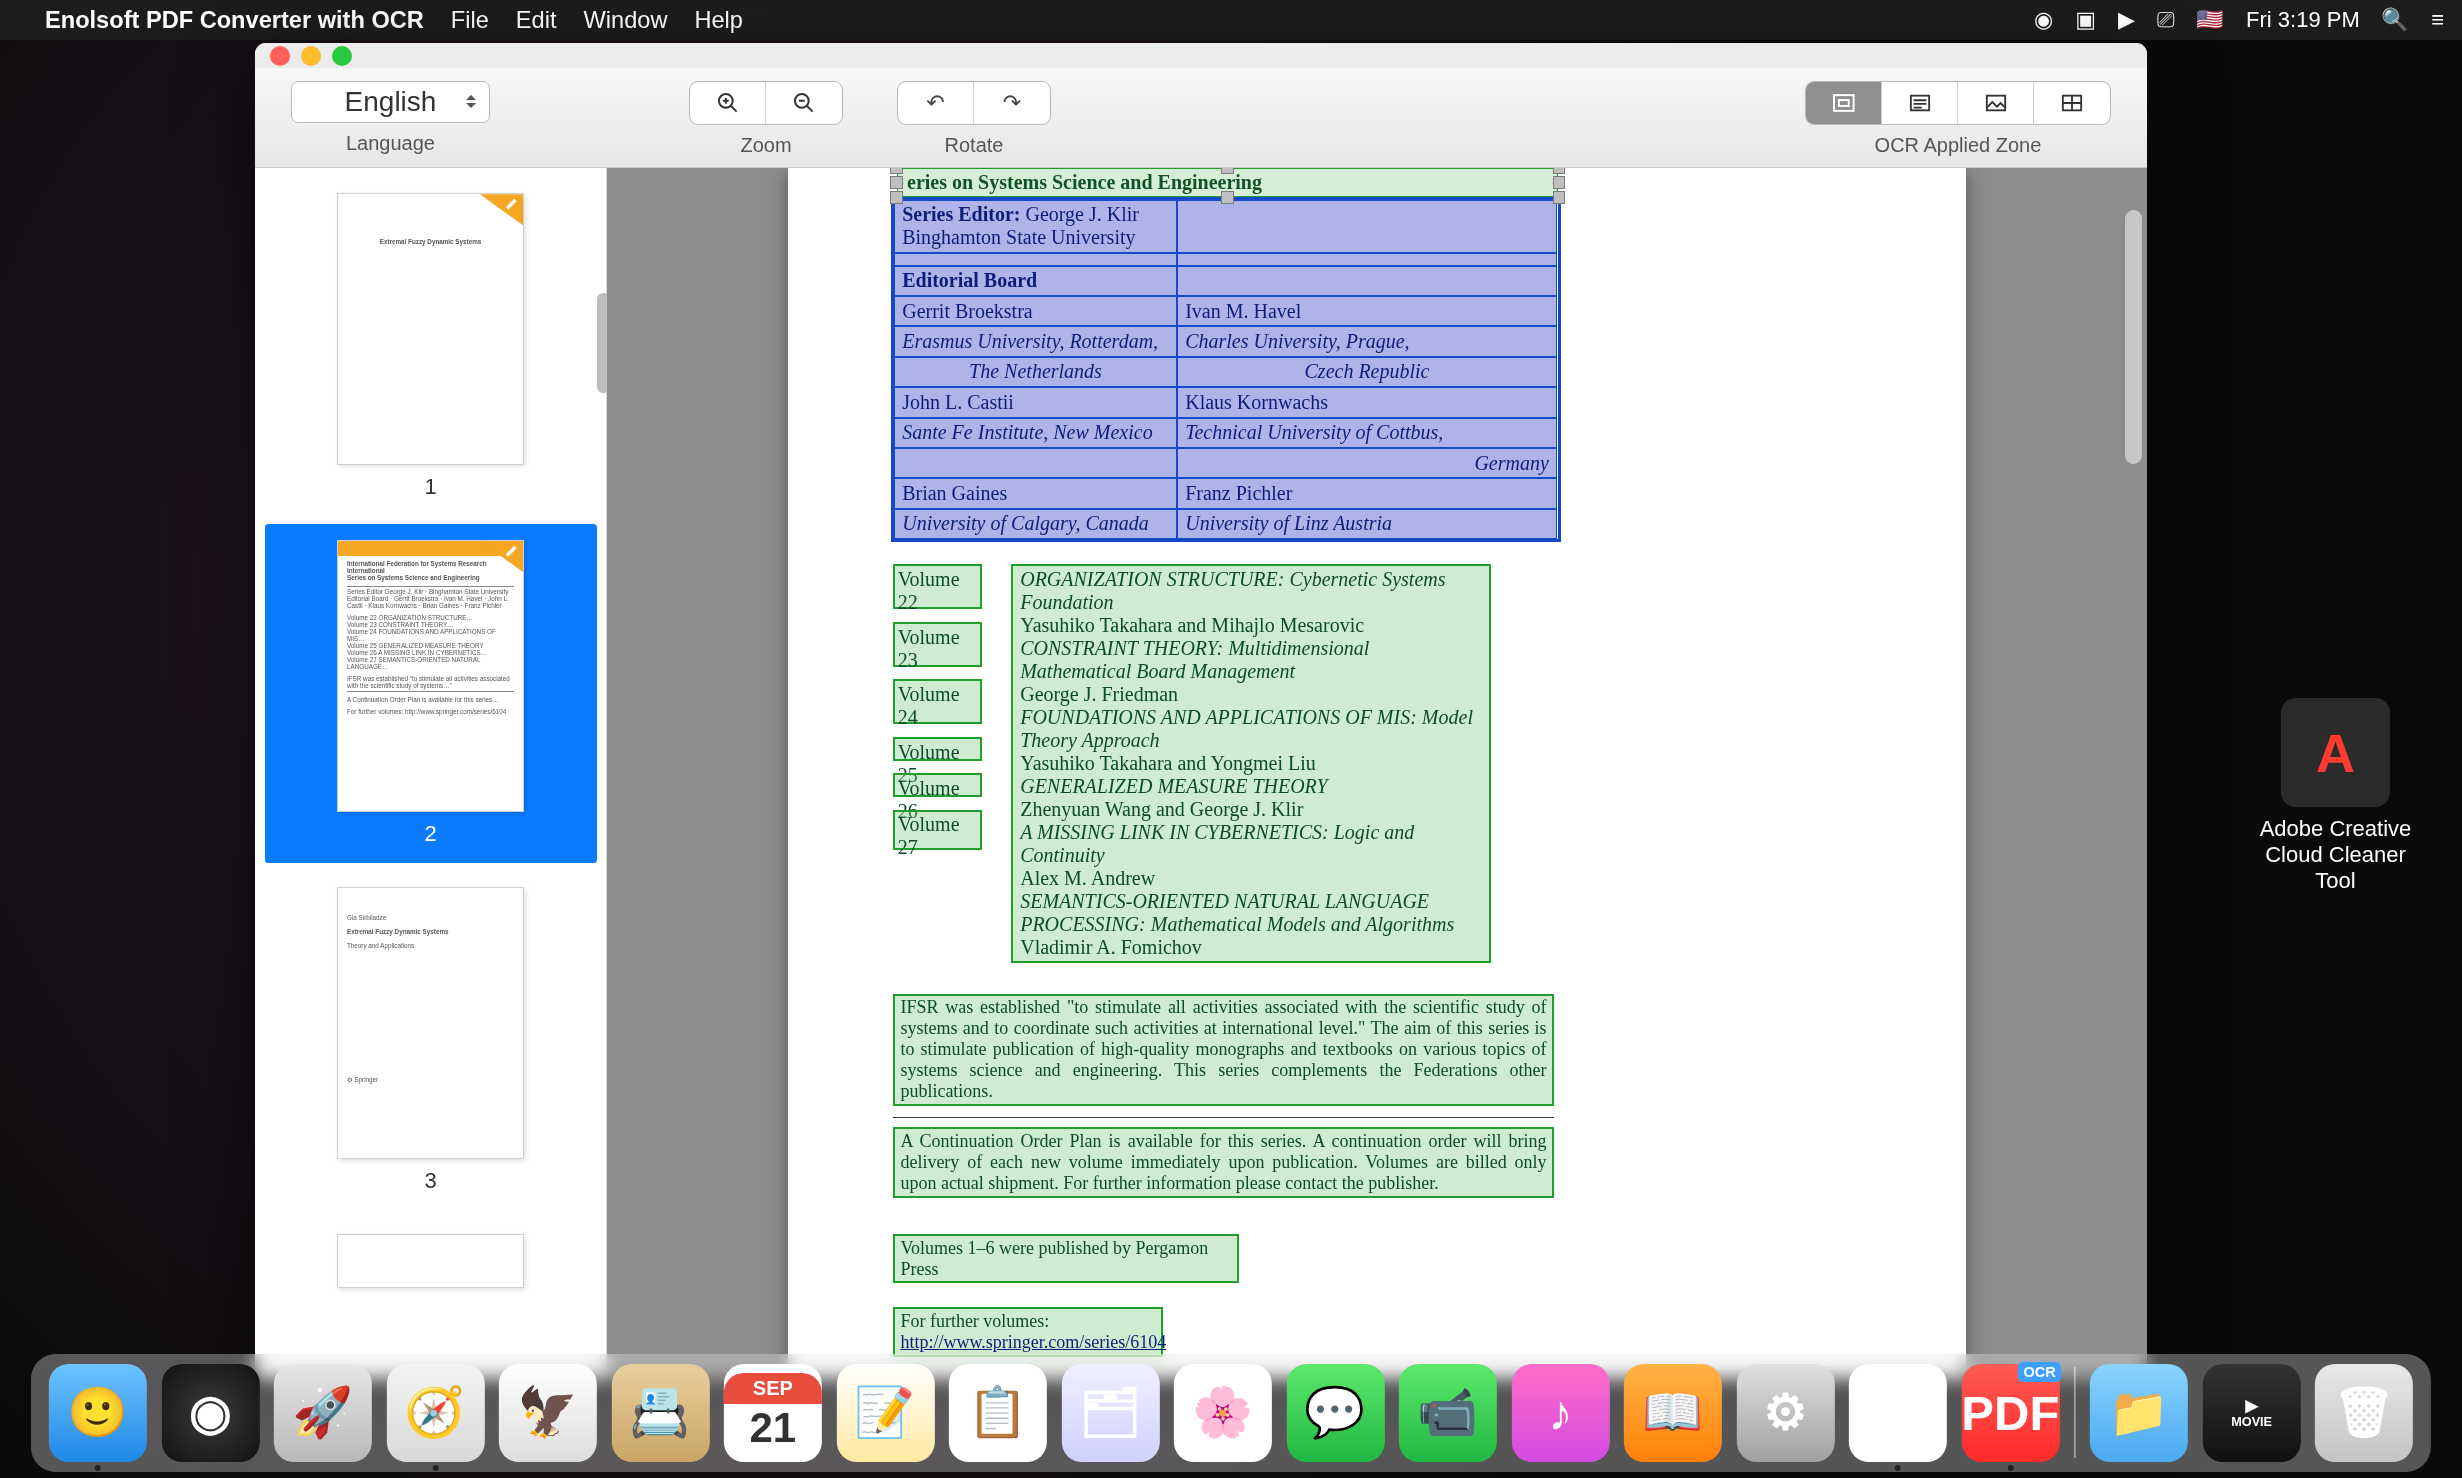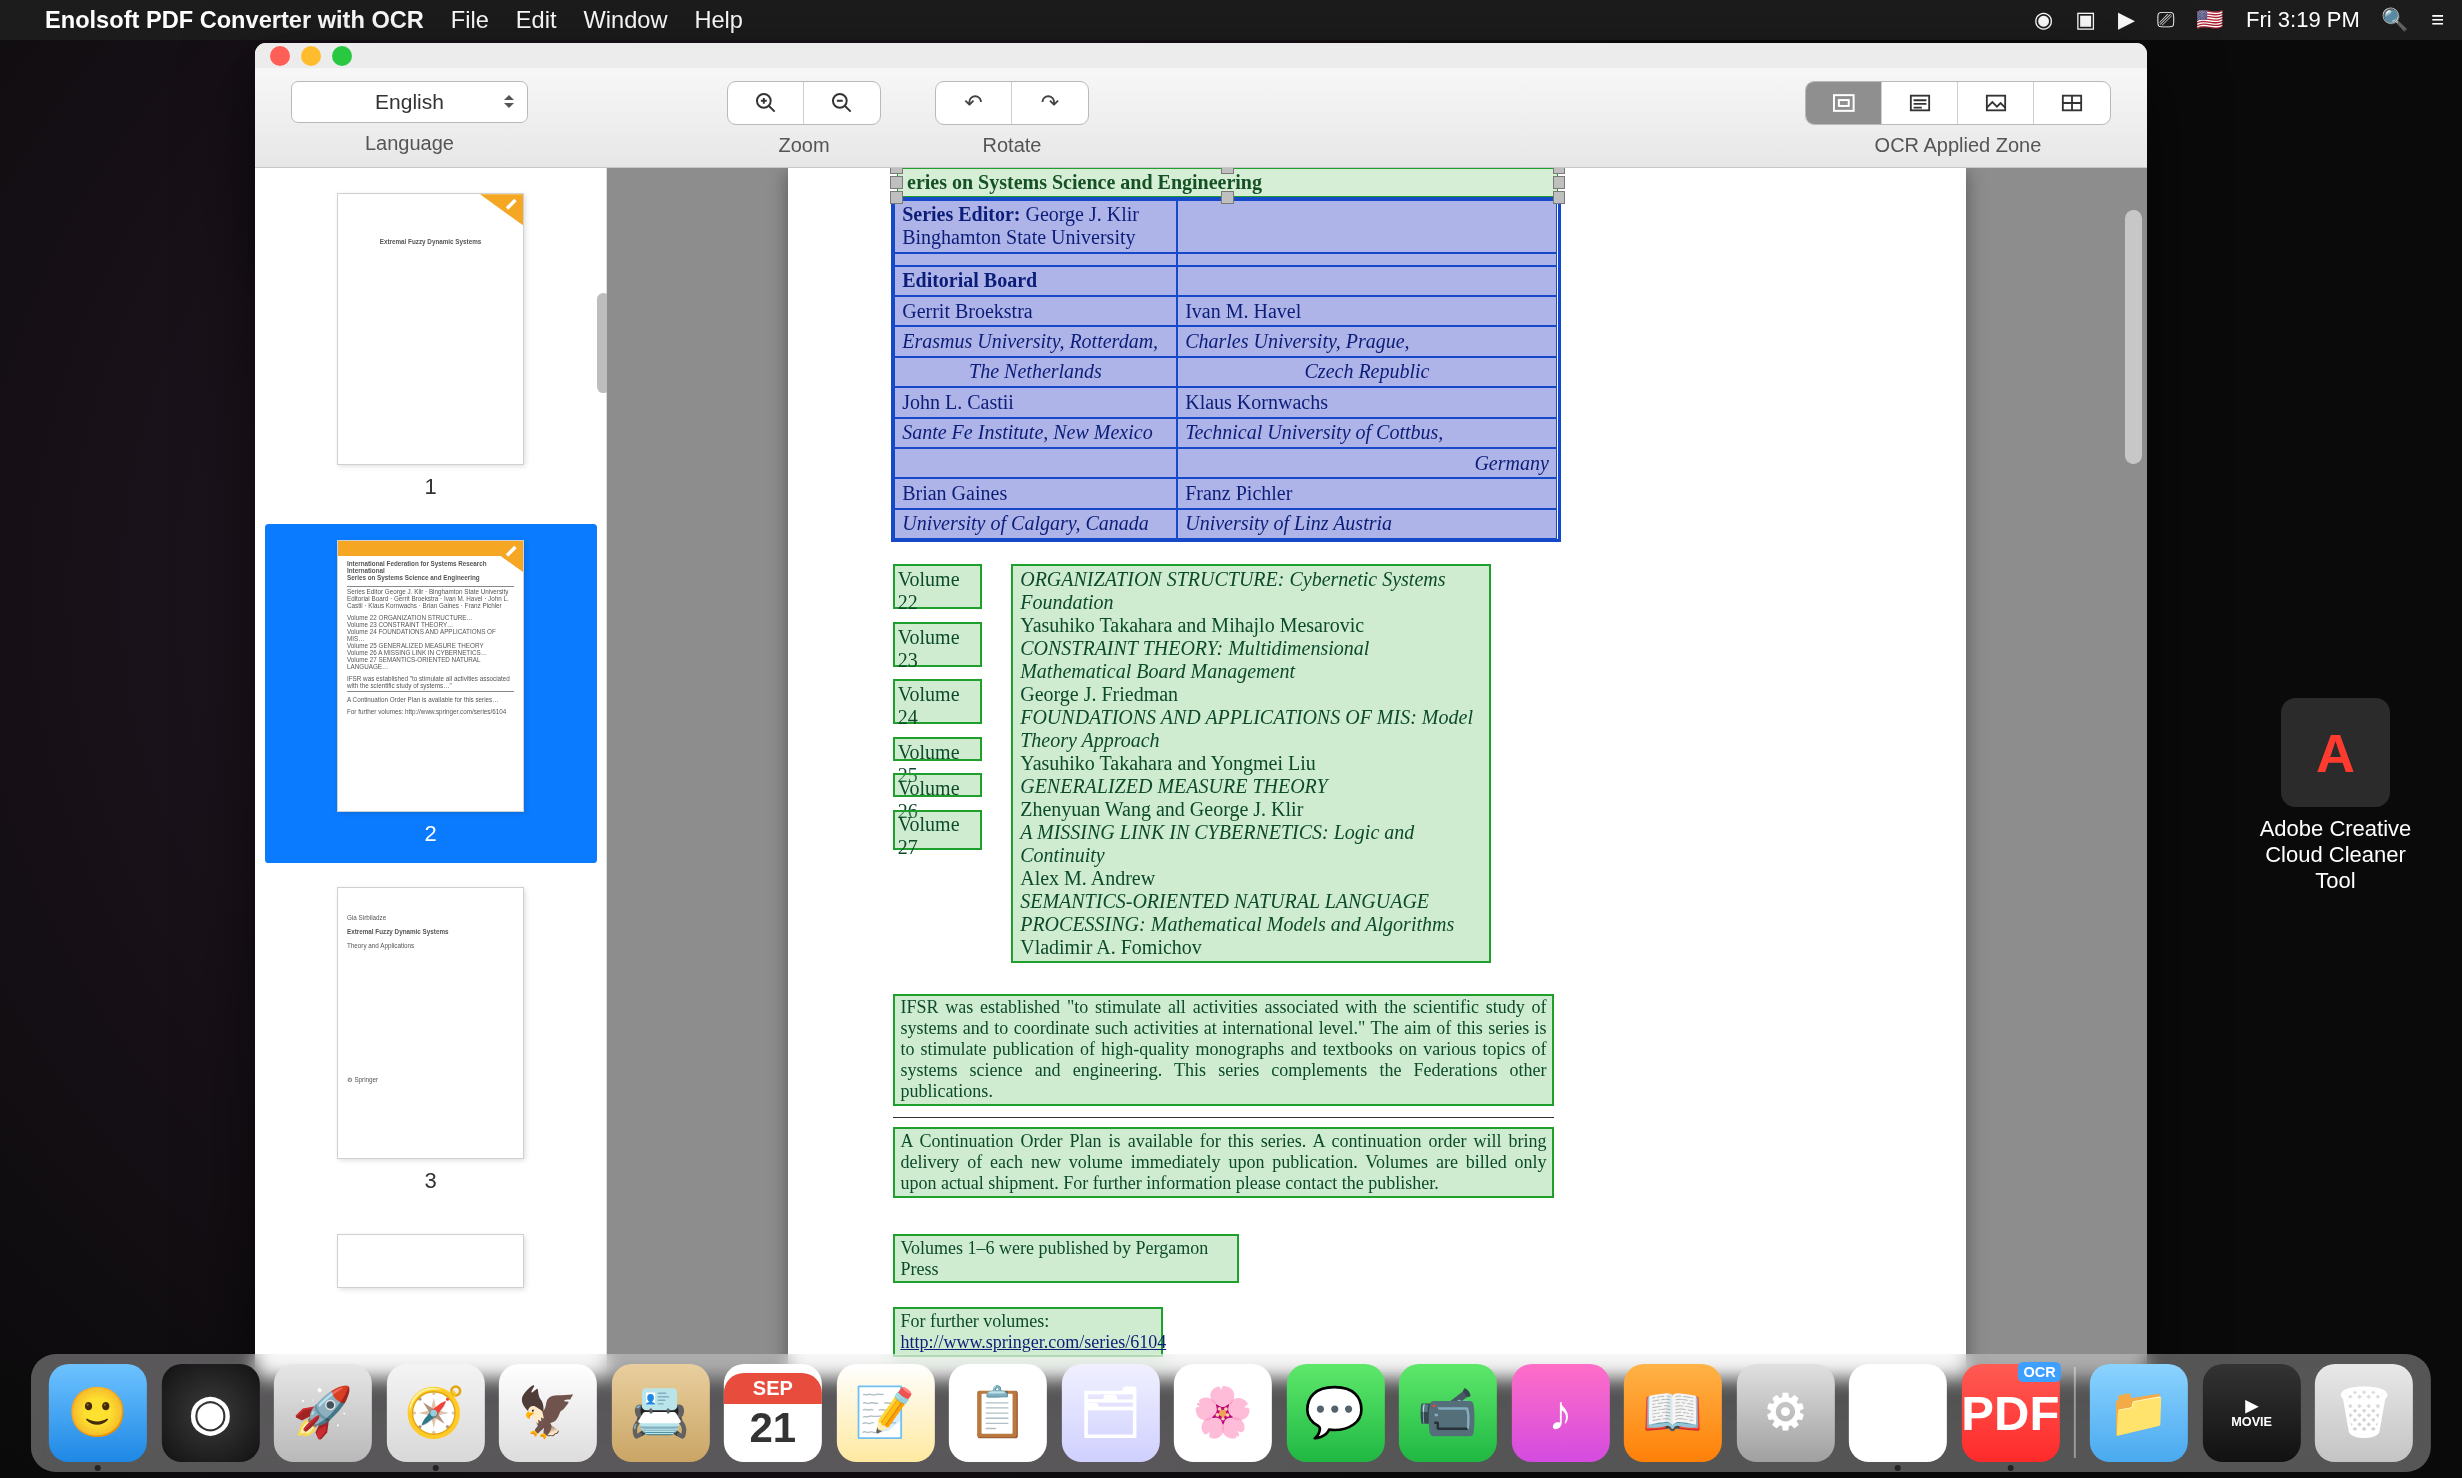--- a/index.html
+++ b/index.html
@@ -66,21 +66,21 @@
   border-bottom: 0.9px solid #c7c7c7;
   display:flex; align-items:flex-start; padding: 12.7px 36px 0;
   gap: 54px;
 }
 .tool-group { display:flex; flex-direction:column; align-items:center; }
 .segmented { display:flex; background:#fff; border:0.9px solid #b9b9b9; border-radius:9px; overflow:hidden; }
 .seg-btn { width: 76px; height: 42px; display:flex;align-items:center;justify-content:center; font-size:22px; color:#444; border-right:0.9px solid #cfcfcf; }
 .seg-btn:last-child{border-right:none;}
 .seg-btn.active { background:#8f8f8f; color:#fff; }
 .tool-label { font-size:20px; color:#555; margin-top:9px; }
-.lang-select { width:237px;height:42px;background:#fff;border:0.9px solid #b9b9b9;border-radius:7.2px;display:flex;align-items:center;justify-content:center;font-size:21px;color:#333;position:relative;}
+.lang-select { width:199px;height:42px;background:#fff;border:0.9px solid #b9b9b9;border-radius:7.2px;display:flex;align-items:center;justify-content:center;font-size:28px;color:#333;position:relative;}
 .lang-select::after{content:"";position:absolute;right:11px;width:0;height:0;border-left:6.3px solid transparent;border-right:6.3px solid transparent;}
 .lang-caret{position:absolute;right:12.7px;display:flex;flex-direction:column;gap:2.7px;}
 .lang-caret div{width:0;height:0;border-left:5.4px solid transparent;border-right:5.4px solid transparent;}
 .lang-caret .up{border-bottom:5.4px solid #555;}
 .lang-caret .down{border-top:5.4px solid #555;}
 
 .content {
   position:absolute; top:125px; left:0; right:0; bottom:0;
   display:flex; background:#fff;
 }

